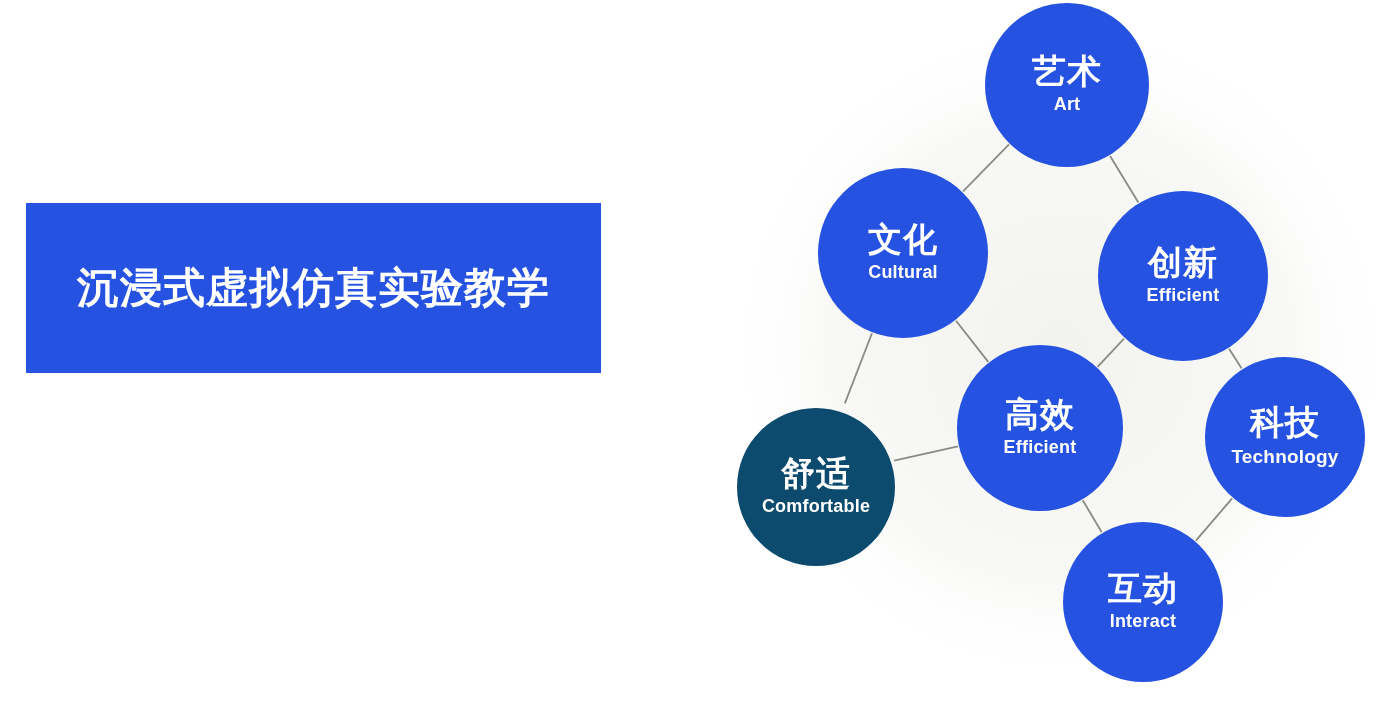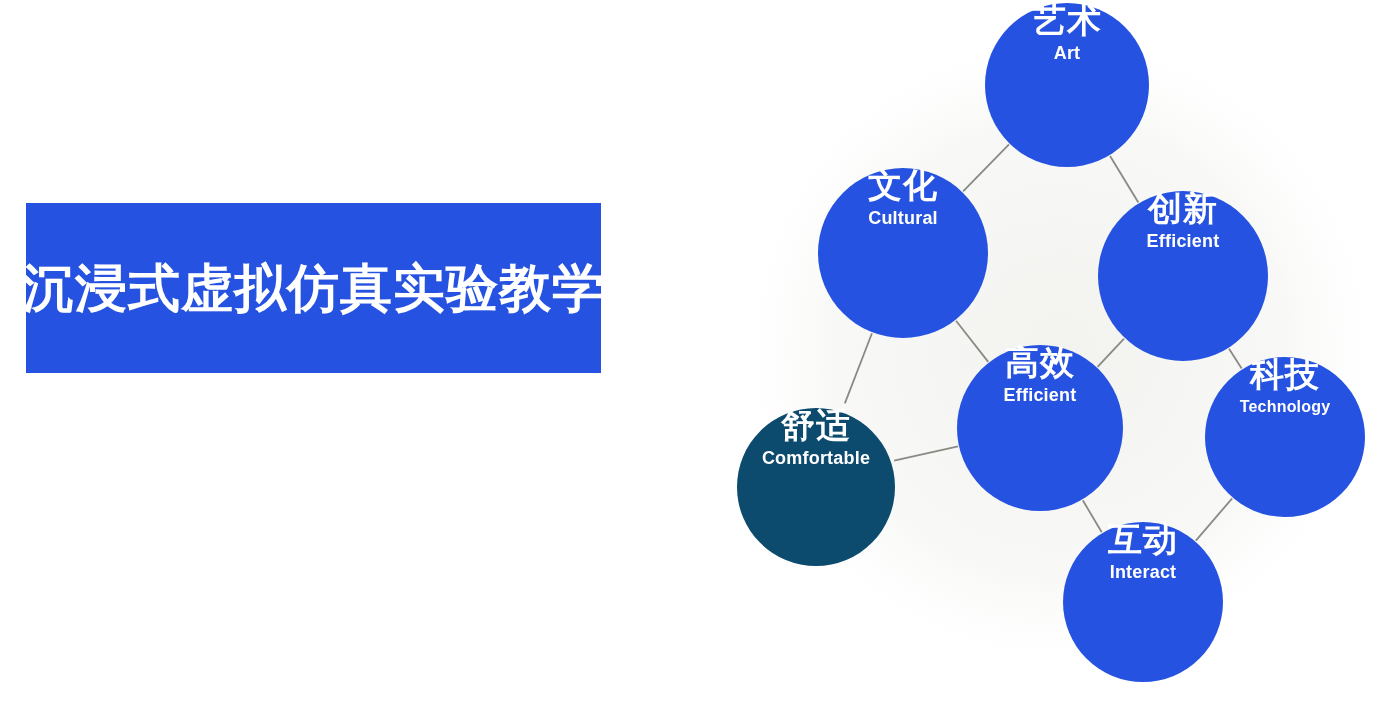--- a/index.html
+++ b/index.html
@@ -23,21 +23,21 @@
     width: 575px;
     height: 170px;
     background: var(--brand, #2552e0);
     display: flex;
     align-items: center;
     justify-content: center;
     box-sizing: border-box;
   }
   #title-text {
     color: #ffffff;
-    font-size: 52px;
+    font-size: 42px;
     font-weight: bold;
     letter-spacing: 1px;
     line-height: 1;
     white-space: nowrap;
     font-family: "DejaVu Sans", "Liberation Sans", sans-serif;
   }
 
   
   #diagram {
     position: absolute;
@@ -54,21 +54,21 @@
     height: 711px;
     display: block;
   }
   .node {
     position: absolute;
     border-radius: 50%;
     background: var(--brand, #2552e0);
     display: flex;
     flex-direction: column;
     align-items: center;
-    justify-content: flex-start;
+    justify-content: center;
     box-sizing: border-box;
     color: #ffffff;
     text-align: center;
   }
   .node-cn {
     font-size: 34px;
     font-weight: bold;
     line-height: 1.04;
     letter-spacing: 1px;
     white-space: nowrap;
@@ -120,21 +120,21 @@
       <div class="node" style="left: 118px; top: 168px; width: 170px; height: 170px; background: rgb(37, 82, 224);">
         <span class="node-cn">文化</span>
         <span class="node-en">Cultural</span>
       </div>
       <div class="node" style="left: 398px; top: 191px; width: 170px; height: 170px; background: rgb(37, 82, 224);">
         <span class="node-cn">创新</span>
         <span class="node-en">Efficient</span>
       </div>
       <div class="node" style="left: 505px; top: 357px; width: 160px; height: 160px; background: rgb(37, 82, 224);">
         <span class="node-cn">科技</span>
-        <span class="node-en" style="font-size: 16px;">Technology</span>
+        <span class="node-en" style="font-size: 19px;">Technology</span>
       </div>
       <div class="node" style="left: 257px; top: 345px; width: 166px; height: 166px; background: rgb(37, 82, 224);">
         <span class="node-cn">高效</span>
         <span class="node-en">Efficient</span>
       </div>
       <div class="node" style="left: 37px; top: 408px; width: 158px; height: 158px; background: #0c4a6e;">
         <span class="node-cn">舒适</span>
         <span class="node-en" style="font-size: 18px;">Comfortable</span>
       </div>
       <div class="node" style="left: 363px; top: 522px; width: 160px; height: 160px; background: rgb(37, 82, 224);">

